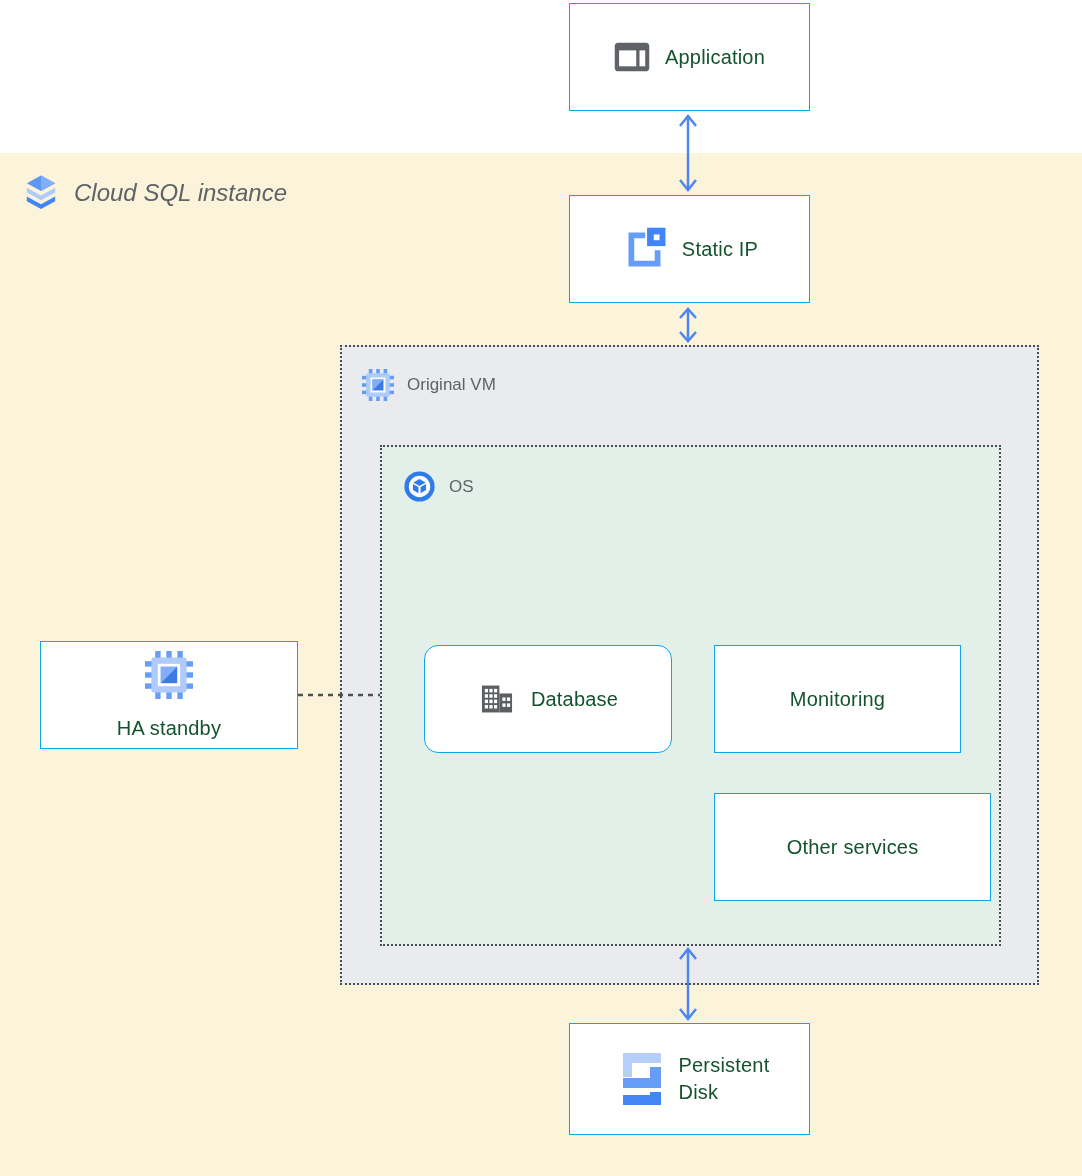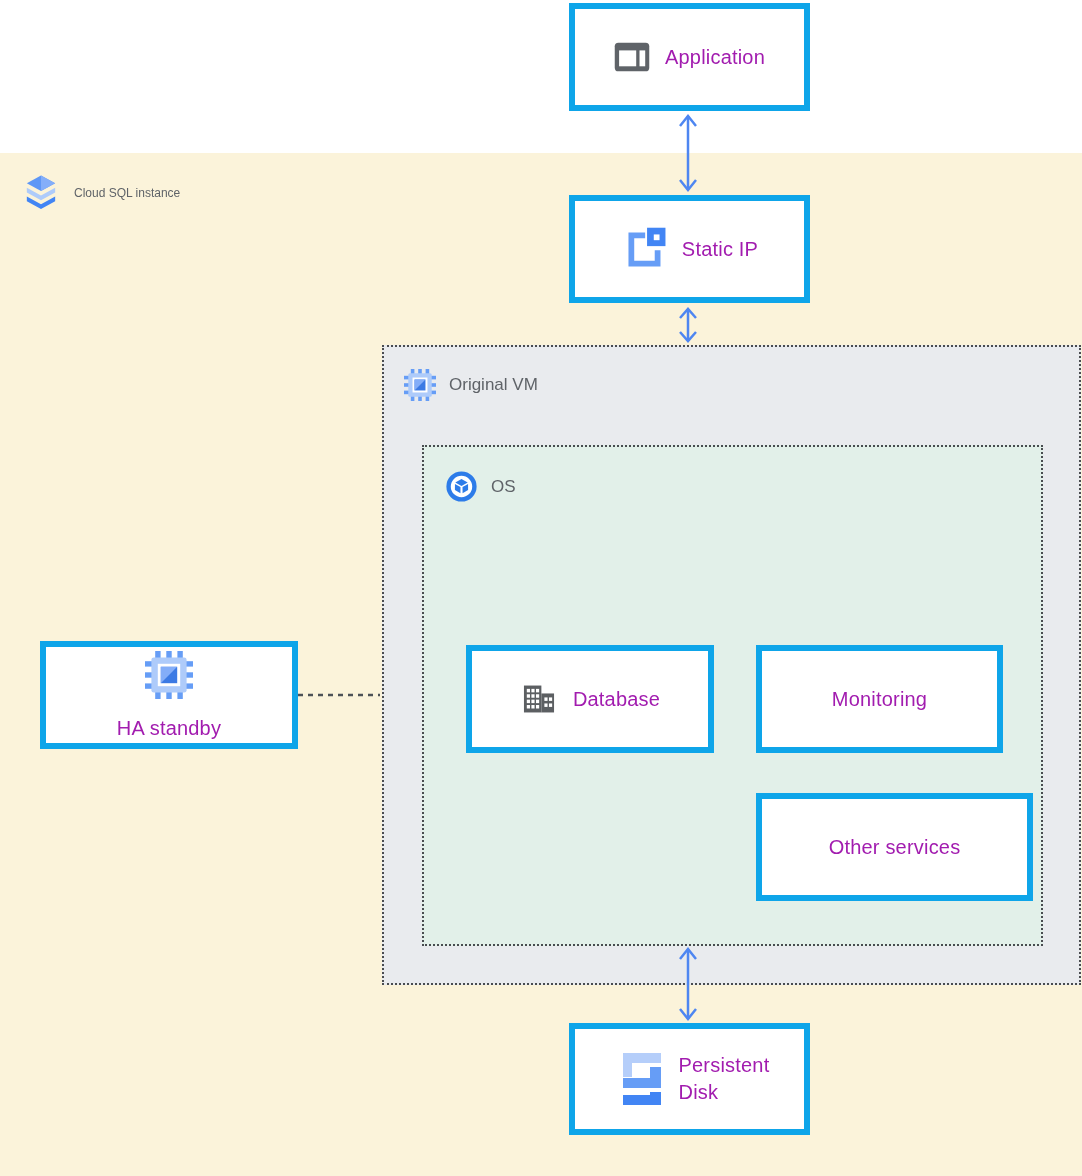--- a/index.html
+++ b/index.html
@@ -2,29 +2,29 @@
 <html><head>
 <meta charset="utf-8">
 <style>
   html,body{margin:0;padding:0;background:#fff;}
   #canvas{
     position:relative;width:1082px;height:1176px;overflow:hidden;
     font-family:"Liberation Sans",sans-serif;background:#ffffff;
   }
   .region{position:absolute;left:0;top:153px;width:1082px;height:1023px;background:#fbf3da;}
   .node{
-    position:absolute;background:#fff;border:6px solid #0ea5e9;box-sizing:border-box;
+    position:absolute;background:#fff;border:1px solid #0ea5e9;box-sizing:border-box;
     display:flex;align-items:center;justify-content:center;gap:15px;
-    font-size:20px;color:#a21caf;letter-spacing:.2px;
+    font-size:20px;color:#14532d;letter-spacing:.2px;
   }
-  .container-box{position:absolute;box-sizing:border-box;margin-left:42px;}
+  .container-box{position:absolute;box-sizing:border-box;}
   .vm-box{left:340px;top:345px;width:699px;height:640px;background:#e9ebee;border:2px dotted #494c50;}
   .os-box{position:absolute;left:38px;top:98px;width:621px;height:501px;background:#e2f0e9;border:2px dotted #494c50;box-sizing:border-box;}
   .zone-label{position:absolute;display:flex;align-items:center;gap:13px;color:#5f6368;font-size:17px;}
-  .zone-label.cloudsql{left:24px;top:174px;font-size:12px;gap:16px;}
+  .zone-label.cloudsql{left:24px;top:174px;font-size:24px;gap:16px;font-style:italic;}
   .zone-label.vm-label{left:20px;top:22px;}
   .zone-label.os-label{left:22px;top:24px;gap:14px;}
   .arrow{position:absolute;}
   .pd-text{width:116px;line-height:1.35;}
   svg{display:block;}
 </style>
 </head>
 <body>
 
 <div id="canvas">
@@ -117,21 +117,21 @@
               <path d="M12,6.2 L16.8,8.9 L12,11.6 L7.2,8.9 Z"></path>
               <path d="M6.9,10 L11.2,12.4 V17.2 L6.9,14.8 Z"></path>
               <path d="M17.1,10 L12.8,12.4 V17.2 L17.1,14.8 Z"></path>
             </g>
           </svg>
         </span>
         <span>OS</span>
       </div>
 
 
-      <div class="node" style="left:42px;top:198px;width:248px;height:108px;">
+      <div class="node" style="left:42px;top:198px;width:248px;height:108px;border-radius:14px;">
         <span>
           <svg width="38" height="38" viewBox="0 0 24 24">
             <g fill="#5c5f62">
               <rect x="2.5" y="3.5" width="11" height="17"></rect>
               <rect x="13.5" y="8.5" width="8" height="12"></rect>
             </g>
             <g fill="#fff">
               <rect x="4.3" y="5.6" width="2" height="2.2"></rect>
                 <rect x="7.2" y="5.6" width="2" height="2.2"></rect>
                 <rect x="10.1" y="5.6" width="2" height="2.2"></rect>

